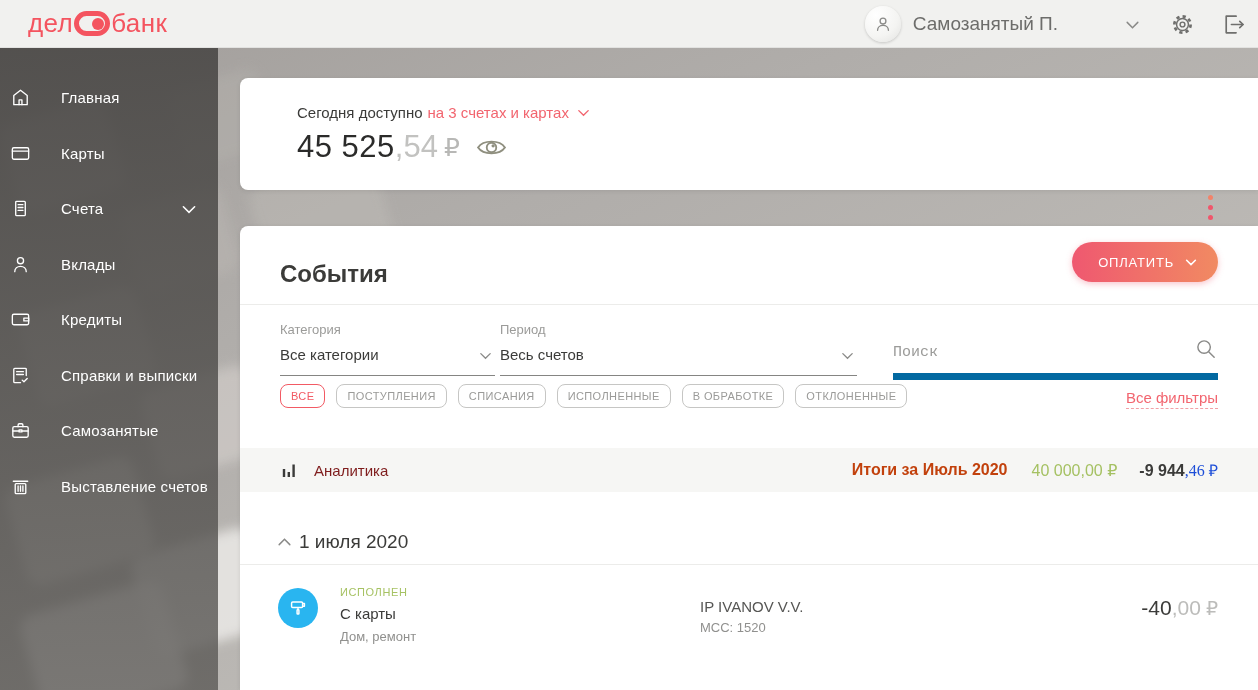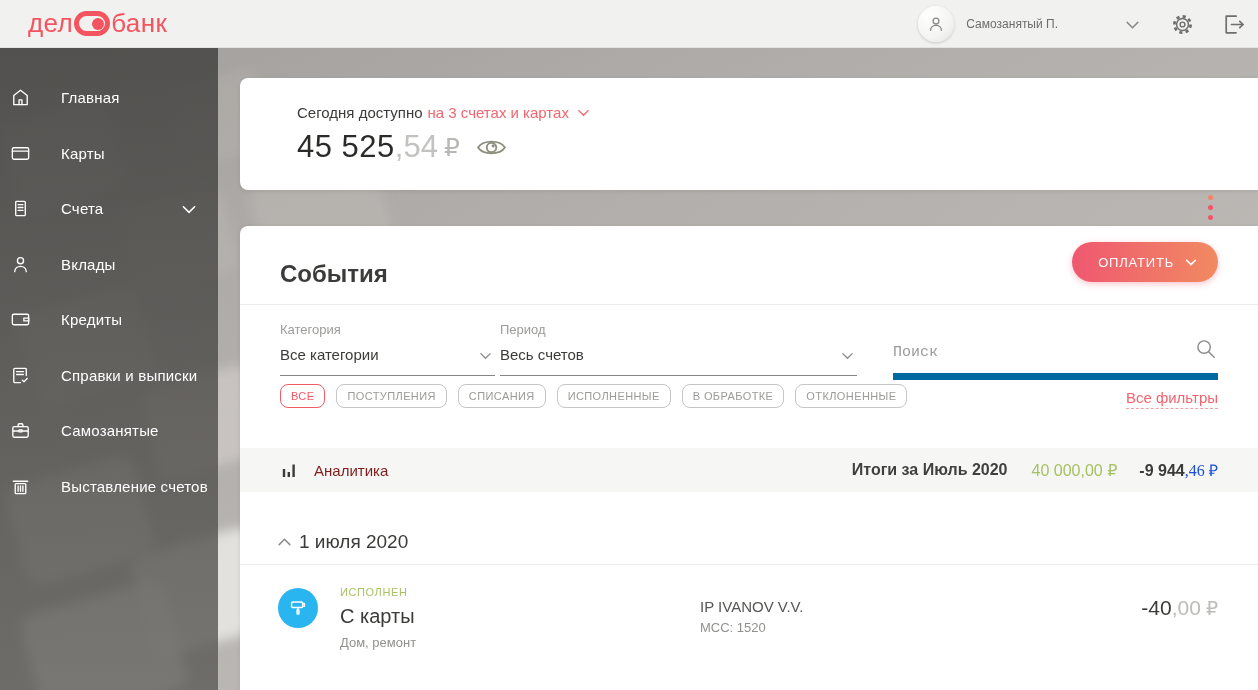--- a/index.html
+++ b/index.html
@@ -28,21 +28,21 @@
     display:flex; align-items:center; cursor:pointer; }
   .logo-toggle { display:inline-block; width:36px; height:25px; border-radius:13px;
     border:5px solid #f4545f; position:relative; margin:0 1px; }
   .logo-toggle::after { content:""; position:absolute; right:1px; top:1.5px;
     width:12px; height:12px; border-radius:50%; background:#f4545f; }
   .header-right { position:absolute; right:0; top:0; height:48px; display:flex;
     align-items:center; padding-right:12px; }
   .avatar { width:36px; height:36px; border-radius:50%; margin-right:12px;
     background:radial-gradient(circle at 30% 25%,#ffffff 0%,#f4f4f2 60%,#e2e2e0 100%);
     box-shadow:0 1px 3px rgba(0,0,0,.18); display:flex; align-items:center; justify-content:center; cursor:pointer; }
-  .user-name { font-size:12px; color:#6d6d6b; margin-right:66px; cursor:pointer; }
+  .user-name { font-size:19px; color:#6d6d6b; margin-right:66px; cursor:pointer; }
   .hdr-chevron { margin-right:29px; cursor:pointer; }
   .hdr-gear { margin-right:26px; cursor:pointer; }
   .hdr-logout { cursor:pointer; }
 
   
   .sidebar { position:absolute; left:0; top:48px; width:218px; height:642px; z-index:2;
     background:linear-gradient(rgba(72,70,68,.88),rgba(92,90,87,.8)); padding-top:22px; }
   .nav-item { height:55.5px; display:flex; align-items:center; padding-left:8px;
     position:relative; cursor:pointer; color:#fff;gap:16px; }
   .nav-icon { width:24px; height:24px; display:flex; align-items:center; justify-content:center; }
@@ -97,35 +97,35 @@
     border-radius:8px; padding:5px 10px; background:#fff; cursor:pointer; white-space:nowrap; }
   .chip.active { color:#f25a64; border-color:#f25a64; }
   .all-filters { position:absolute; right:40px; top:163px; font-size:15px; color:#f2656f;
     border-bottom:1px dashed #f2a0a6; padding-bottom:2px; cursor:pointer; }
 
   .analytics { position:absolute; left:0; right:0; top:222px; height:44px; background:#f6f6f4;
     display:flex; align-items:center; justify-content:space-between; padding:0 40px; }
   .analytics-left { display:flex; align-items:center; cursor:pointer; }
   .analytics-label { font-size:15px; color:#7f1d1d; margin-left:16px; }
   .analytics-right { display:flex; align-items:center; }
-  .totals-label { font-size:16px; font-weight:700; color:#404040; }
+  .totals-label { font-size:16px; font-weight:700; color:#c2410c; }
   .income { font-size:16px; color:#a5c162; margin-left:24px; }
   .expense { font-size:16px; margin-left:22px; }
   .expense-main { color:#3b3b39; font-weight:700;}
   .expense-frac { color:#1d4ed8;font-family:Liberation Serif, serif; }
 
   .date-row { position:absolute; left:36px; top:305px; display:flex; align-items:center; cursor:pointer; }
   .date-text { font-size:19px; color:#3b3b39; margin-left:6px; }
 
   .txn { position:absolute; left:0; right:0; top:358px; height:80px; cursor:pointer; }
   .txn-icon { position:absolute; left:38px; top:4px; width:40px; height:40px; border-radius:50%;
     background:#29b5f0; display:flex; align-items:center; justify-content:center; }
   .txn-main { position:absolute; left:100px; top:2px; }
   .txn-status { font-size:11px; letter-spacing:.6px; color:#a6c263; }
-  .txn-title { font-size:20px; color:#3b3b39; margin-top:7px; }
+  .txn-title { font-size:15px; color:#3b3b39; margin-top:7px; }
   .txn-cat { font-size:13px; color:#90908e; margin-top:7px; }
   .txn-mid { position:absolute; left:460px; top:14px; }
   .txn-cp { font-size:15px; color:#565654; }
   .txn-mcc { font-size:13px; color:#90908e; margin-top:5px; }
   .txn-amount { position:absolute; right:40px; top:12px; font-size:21px; }
   .txn-amt-main { color:#3b3b39; }
   .txn-amt-frac { color:#bcbcba; }
   .txn-amt-cur { color:#bcbcba; margin-left:5px; font-size:19px; }
 </style>
 </head>

